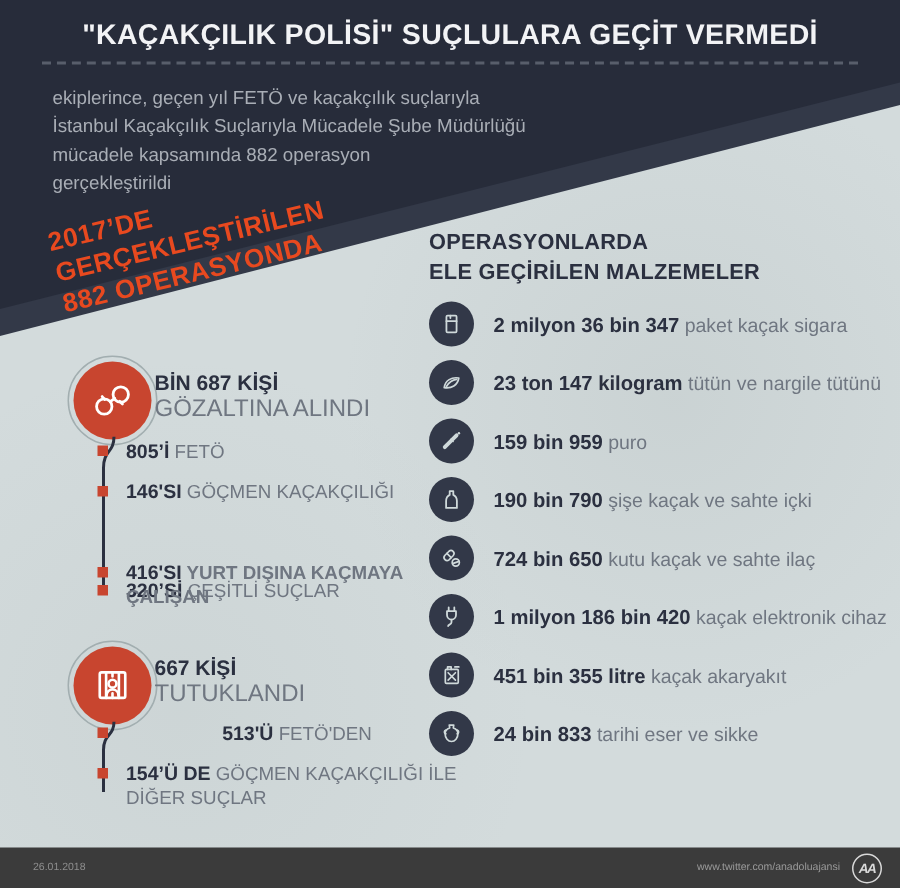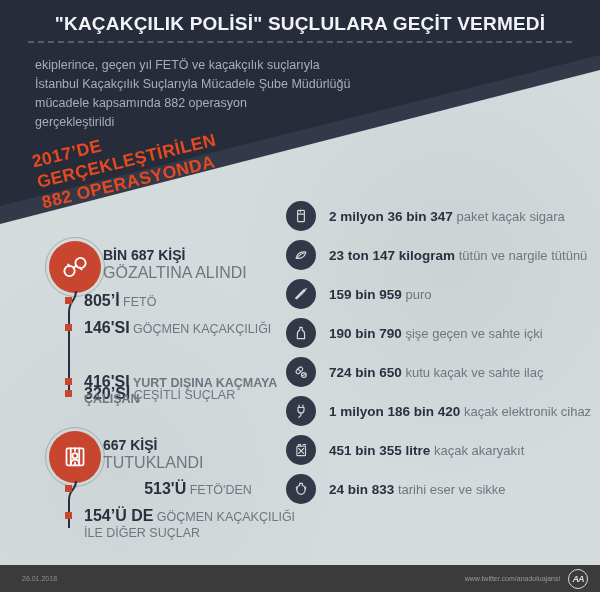--- a/index.html
+++ b/index.html
@@ -19,21 +19,21 @@
   
   .ring{position:absolute;width:52px;height:52px;border:1px solid #a2aeb0;border-radius:50%;padding:3px;}
   .disc{width:52px;height:52px;border-radius:50%;background:#c8452f;display:flex;align-items:center;justify-content:center;}
   .gtitle{position:absolute;left:103px;width:220px;}
   .gtitle .val{font-size:14px;font-weight:bold;color:#2b3040;line-height:18px;}
   .gtitle .lab{font-size:16px;color:#6f7681;line-height:18px;}
   .connector{position:absolute;pointer-events:none;}
   .bullet-row{position:absolute;left:65px;width:245px;}
   .sq{position:absolute;left:0;top:4px;width:7px;height:7px;background:#c8452f;}
   .btxt{margin-left:19px;font-size:12.5px;line-height:16px;color:#6f7681;width:228px;}
-  .btxt b{font-size:16px;color:#2b3040;}
+  .btxt b{font-size:13px;color:#2b3040;}
   
   .rhead{position:absolute;left:286px;top:152px;color:#2b3040;font-size:14.5px;font-weight:bold;line-height:20px;letter-spacing:.2px;}
   .rlist{position:absolute;left:286px;top:201px;display:flex;flex-direction:column;gap:9px;}
   .rrow{display:flex;align-items:center;height:30px;}
   .ricon{width:30px;height:30px;border-radius:50%;background:#323848;display:flex;align-items:center;justify-content:center;flex:0 0 30px;}
   .rtext{margin-left:13px;font-size:13px;color:#6f7681;white-space:nowrap;}
   .rtext b{font-size:13.5px;color:#2b3040;}
   
   .footer{position:absolute;left:0;top:565px;width:600px;height:27px;background:#3b3b3b;}
   .fdate{position:absolute;left:22px;top:10px;font-size:7px;color:#8e8e8e;}
@@ -121,20 +121,24 @@
 
   <div class="bullet-row" style="top:481px;text-align:center;">
     <span class="sq"></span>
     <div class="btxt"><b>513'Ü</b> <span>FETÖ'DEN</span></div>
   </div>
   <div class="bullet-row" style="top:508px;">
     <span class="sq"></span>
     <div class="btxt"><b>154’Ü DE</b> <span>GÖÇMEN KAÇAKÇILIĞI İLE DİĞER SUÇLAR</span></div>
   </div>
 
+  <div class="rhead">
+    <div>OPERASYONLARDA</div>
+    <div>ELE GEÇİRİLEN MALZEMELER</div>
+  </div>
 
   <div class="rlist">
 
     <div class="rrow">
       <div class="ricon">
         <svg width="18" height="18" viewBox="0 0 24 24" fill="none" stroke="#cfd9da" stroke-width="1.6" stroke-linecap="round" stroke-linejoin="round">
           <rect x="7.5" y="4.5" width="9" height="15" rx="1"></rect>
             <path d="M7.5 9.5h9M11 4.5v2.2"></path>
         </svg>
       </div>
@@ -161,21 +165,21 @@
       </div>
       <div class="rtext"><b>159 bin 959</b> <span>puro</span></div>
     </div>
 
     <div class="rrow">
       <div class="ricon">
         <svg width="18" height="18" viewBox="0 0 24 24" fill="none" stroke="#cfd9da" stroke-width="1.6" stroke-linecap="round" stroke-linejoin="round">
           <path d="M10.4 4.5h3.2v3.4c2.5 1.2 3.2 3 3.2 5.5v6.1H7.2v-6.1c0-2.5.7-4.3 3.2-5.5z"></path>
         </svg>
       </div>
-      <div class="rtext"><b>190 bin 790</b> <span>şişe geçen ve sahte içki</span></div>
+      <div class="rtext"><b>190 bin 790</b> <span>şişe kaçak ve sahte içki</span></div>
     </div>
 
     <div class="rrow">
       <div class="ricon">
         <svg width="18" height="18" viewBox="0 0 24 24" fill="none" stroke="#cfd9da" stroke-width="1.5" stroke-linecap="round" stroke-linejoin="round">
           <path d="M6 9.8l3.8-3.8a2.7 2.7 0 0 1 3.8 3.8l-3.8 3.8A2.7 2.7 0 0 1 6 9.8z"></path>
             <path d="M7.9 7.9l3.8 3.8"></path>
           <circle cx="15.8" cy="16" r="3.2"></circle>
             <path d="M13 17l5.6-2"></path>
         </svg>

